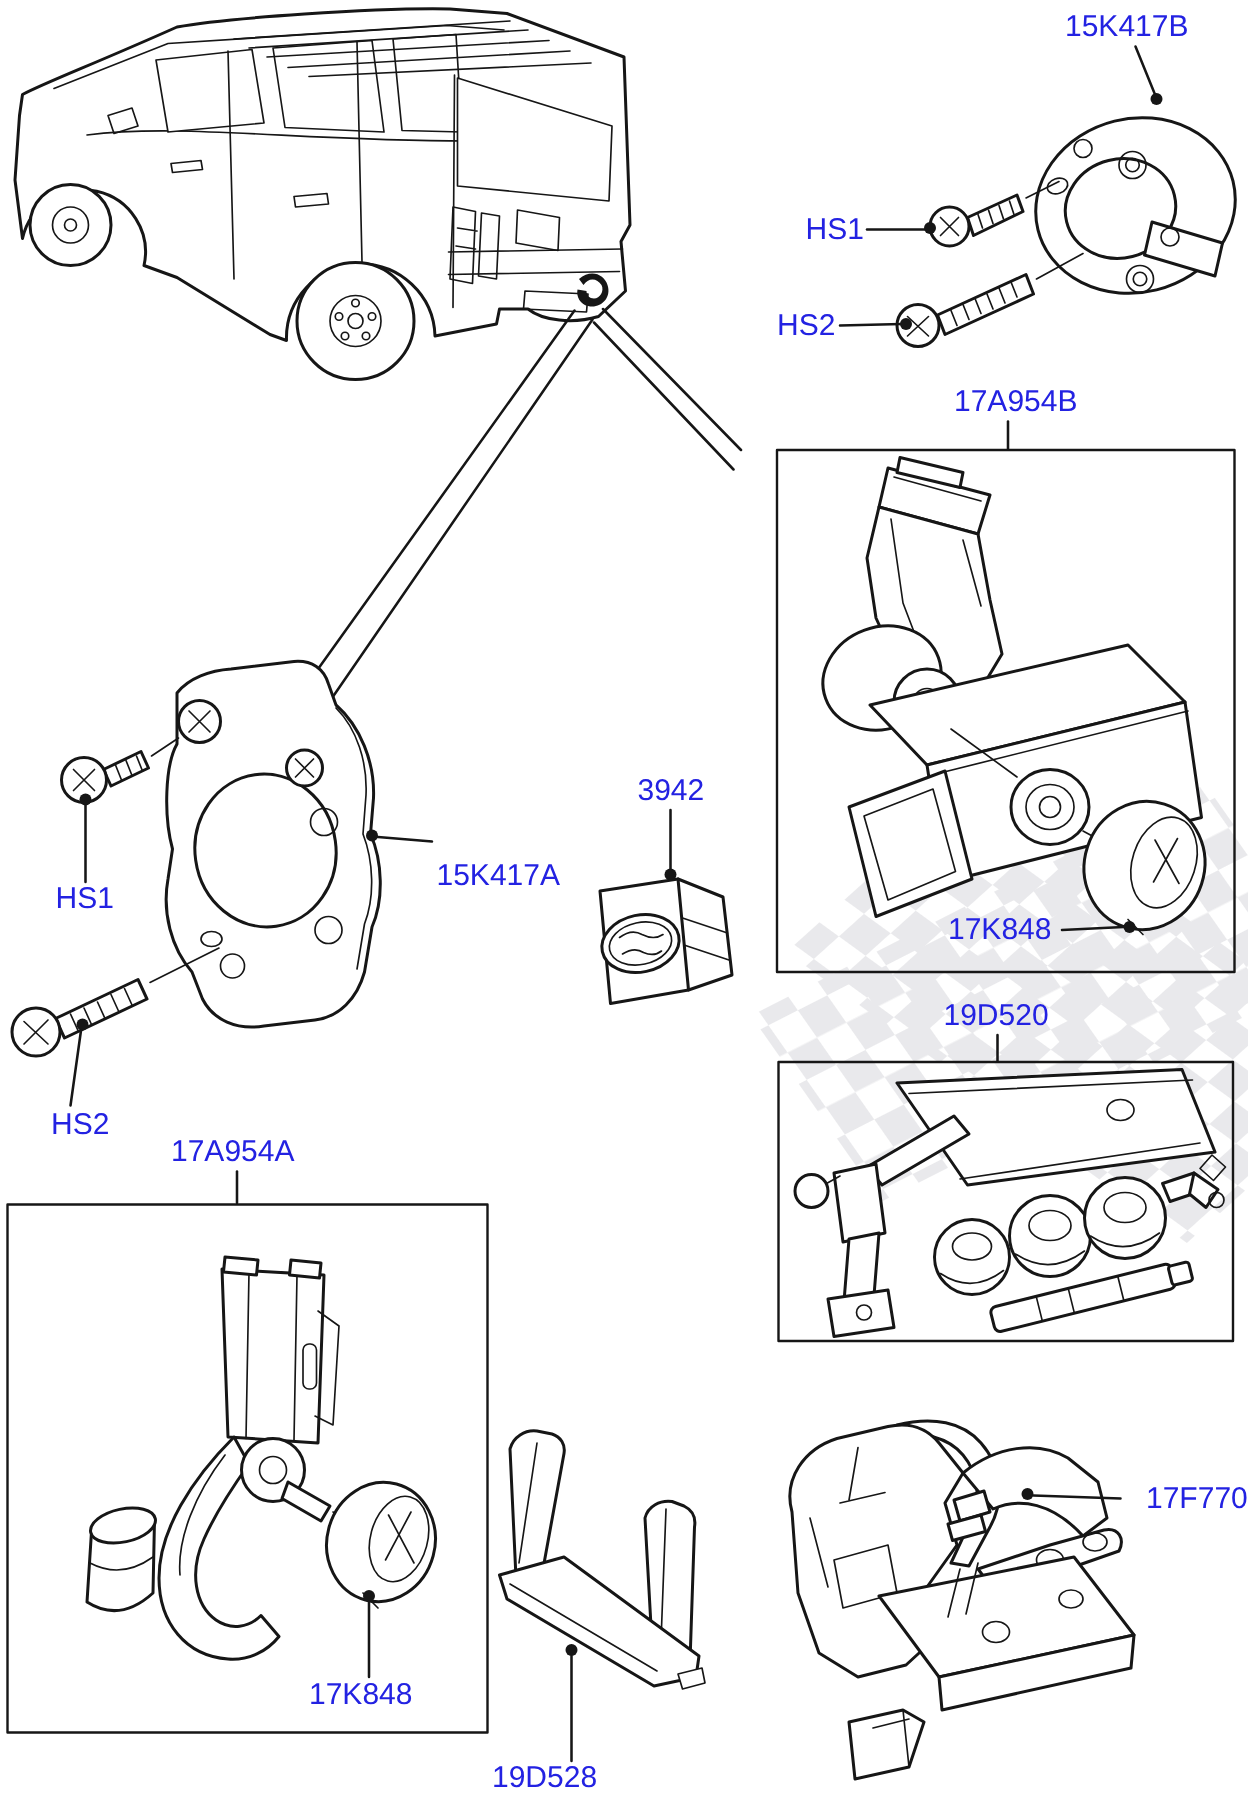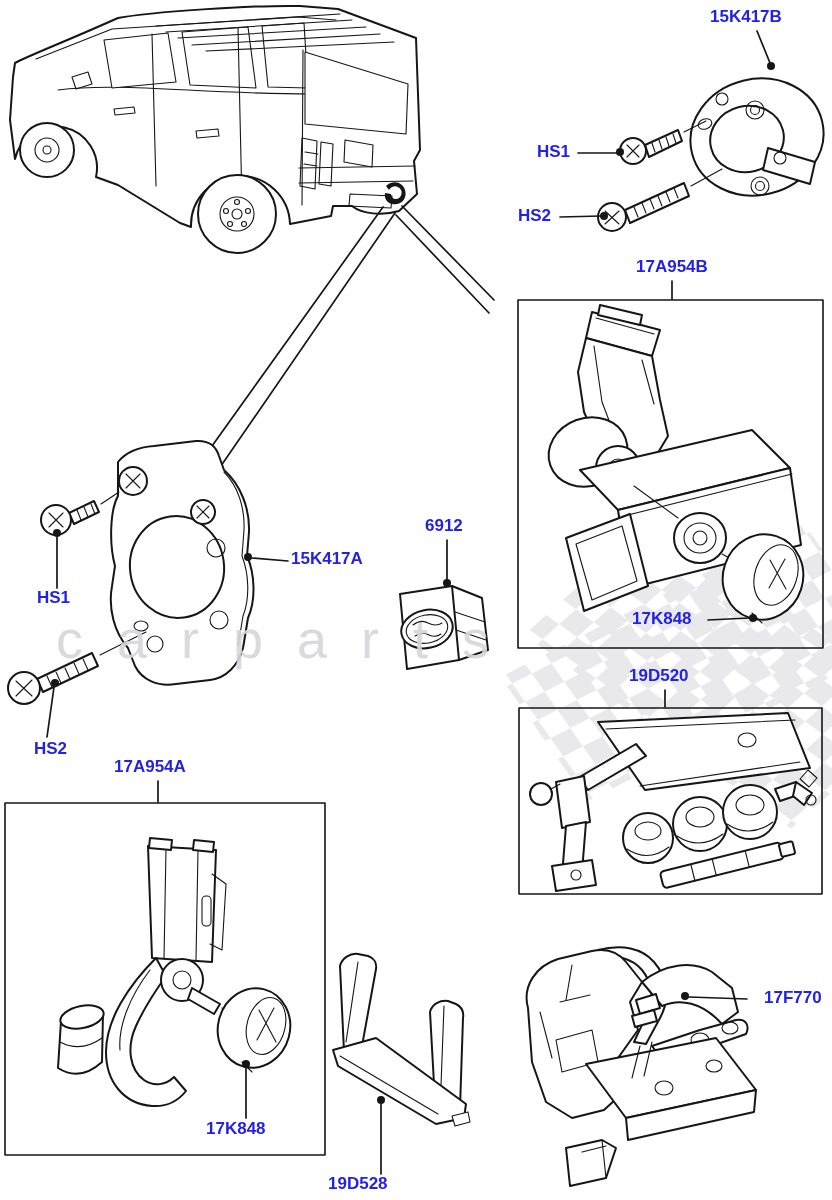--- a/index.html
+++ b/index.html
@@ -24,22 +24,22 @@
     font-size:150px;font-weight:700;letter-spacing:-9px;line-height:1;
     color:var(--watermark_red,#d84a5e);opacity:.5;pointer-events:none;
   }
   .wm-secondary{
     position:absolute;left:56px;top:612px;z-index:4;
     font-size:54px;font-weight:400;letter-spacing:34px;line-height:1;
     color:var(--watermark_gray,#d7d7db);opacity:.9;pointer-events:none;
   }
   
   .lbl{
-    position:absolute;z-index:6;line-height:1;font-size:17px;
-    color:var(--label_blue,#2322e2);white-space:nowrap;cursor:pointer;font-weight:bold;
+    position:absolute;z-index:6;line-height:1;font-size:20px;
+    color:var(--label_blue,#2322e2);white-space:nowrap;cursor:pointer;
   }
 </style>
 </head>
 <body>
 
 <div class="stage">
 
   <svg class="layer chk" width="832" height="1200" style="z-index:1">
     <defs>
       <pattern id="chk" width="44" height="44" patternUnits="userSpaceOnUse">
@@ -307,28 +307,27 @@
       <path class="f" d="M632 1016 l22 -6 l3 11 l-22 6 z"></path>
       <path class="thin" d="M640 1046 L632 1078 M652 1042 L644 1076"></path>
 
       <path class="f" d="M566 1148 L602 1140 L616 1148 L606 1178 L570 1186 Z"></path>
       <path class="thin" d="M602 1140 L606 1178 M582 1152 L606 1146"></path>
       <circle class="dot" cx="685" cy="996" r="4"></circle>
         <path class="lead" d="M689 997 L747 999"></path>
     </g>
   </svg>
 
-  <div class="wm-secondary">carparts</div>
 
   <div class="lbl" style="left:710px;top:8px">15K417B</div>
   <div class="lbl" style="left:537px;top:143px">HS1</div>
   <div class="lbl" style="left:518px;top:207px">HS2</div>
   <div class="lbl" style="left:636px;top:258px">17A954B</div>
-  <div class="lbl" style="left:291px;top:550px">15K417A</div>
-  <div class="lbl" style="left:425px;top:517px">6912</div>
+  <div class="lbl" style="left:291px;top:574px">15K417A</div>
+  <div class="lbl" style="left:425px;top:517px">3942</div>
   <div class="lbl" style="left:632px;top:610px">17K848</div>
   <div class="lbl" style="left:629px;top:667px">19D520</div>
   <div class="lbl" style="left:37px;top:589px">HS1</div>
   <div class="lbl" style="left:34px;top:740px">HS2</div>
   <div class="lbl" style="left:114px;top:758px">17A954A</div>
   <div class="lbl" style="left:206px;top:1120px">17K848</div>
   <div class="lbl" style="left:328px;top:1175px">19D528</div>
   <div class="lbl" style="left:764px;top:989px">17F770</div>
 </div>
 

